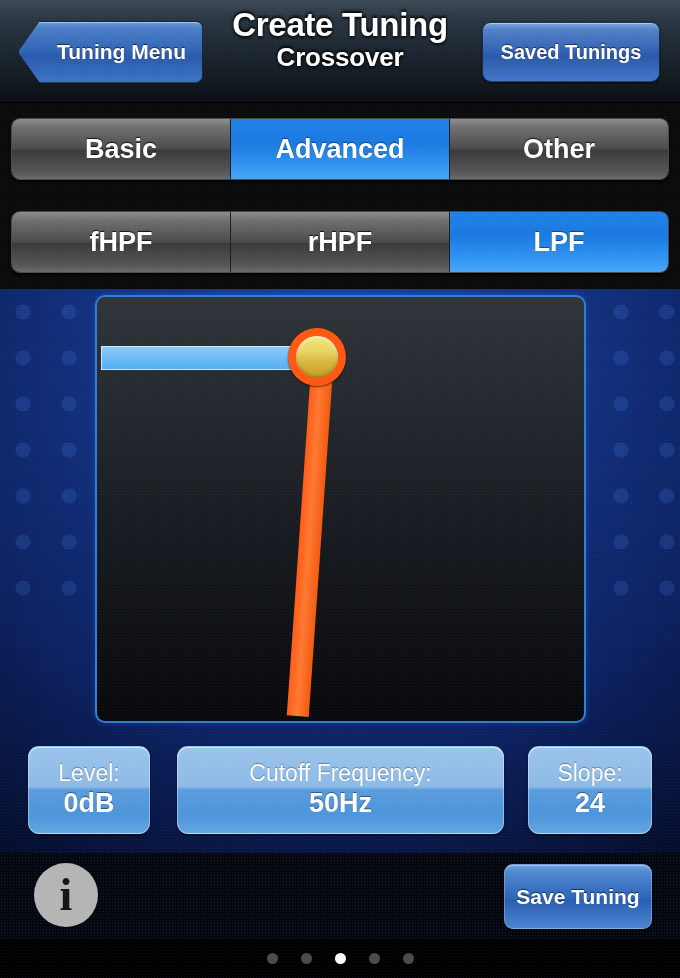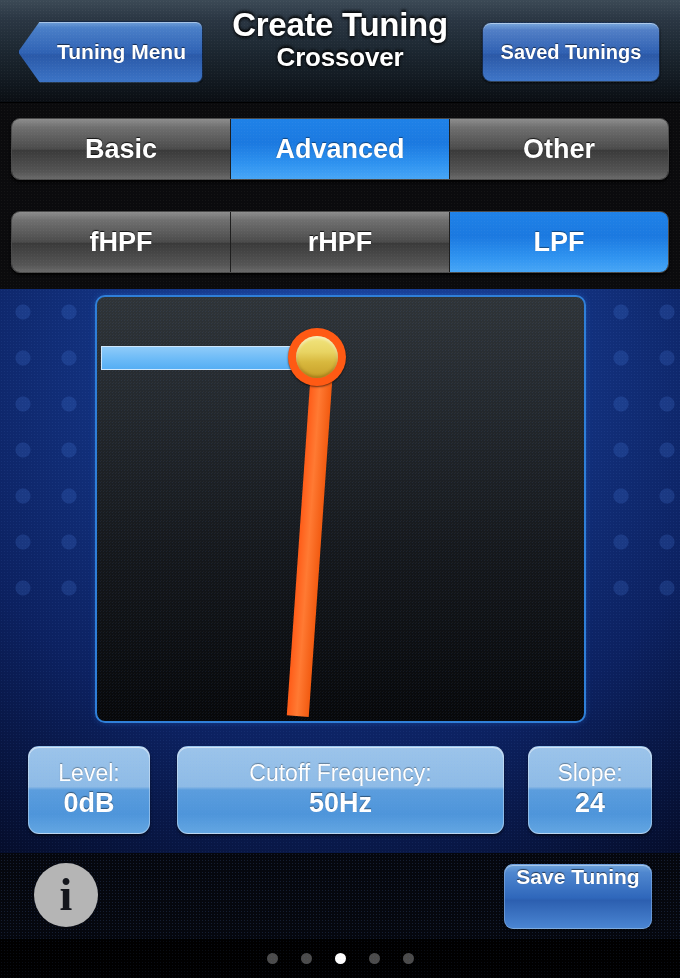--- a/index.html
+++ b/index.html
@@ -313,21 +313,21 @@
     right: 28px; top: 11px;
     width: 148px; height: 65px;
     border-radius: 9px;
     background: linear-gradient(to bottom, #6ea2da 0%, #4f87cf 12%, #2f67bb 52%, #2c5fb0 56%, #4a85d2 100%);
     border: 1px solid rgba(140,180,230,0.55);
     box-shadow: inset 0 1px 0 rgba(255,255,255,0.4), 0 1px 3px rgba(0,0,0,0.8);
     color: #fff;
     font-size: 21px;
     font-weight: bold;
     display: flex;
-    align-items: flex-start;
+    align-items: center;
     justify-content: center;
     text-shadow: 0 -1px 1px rgba(0,0,0,0.6);
     cursor: pointer;
     z-index: 4;
     white-space: nowrap;
   }
 
   
   .page-dots {
     position: absolute;

